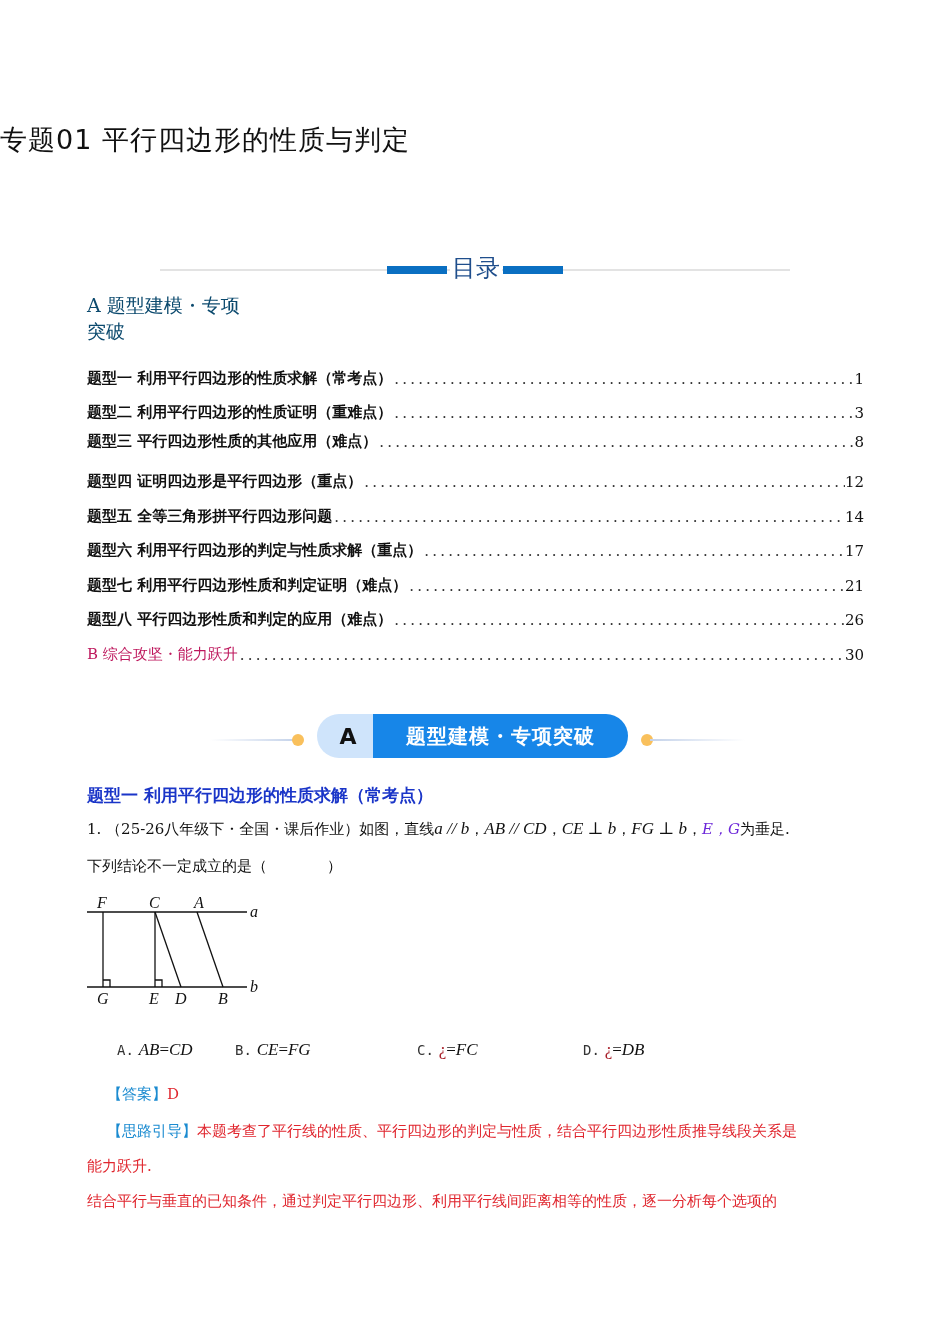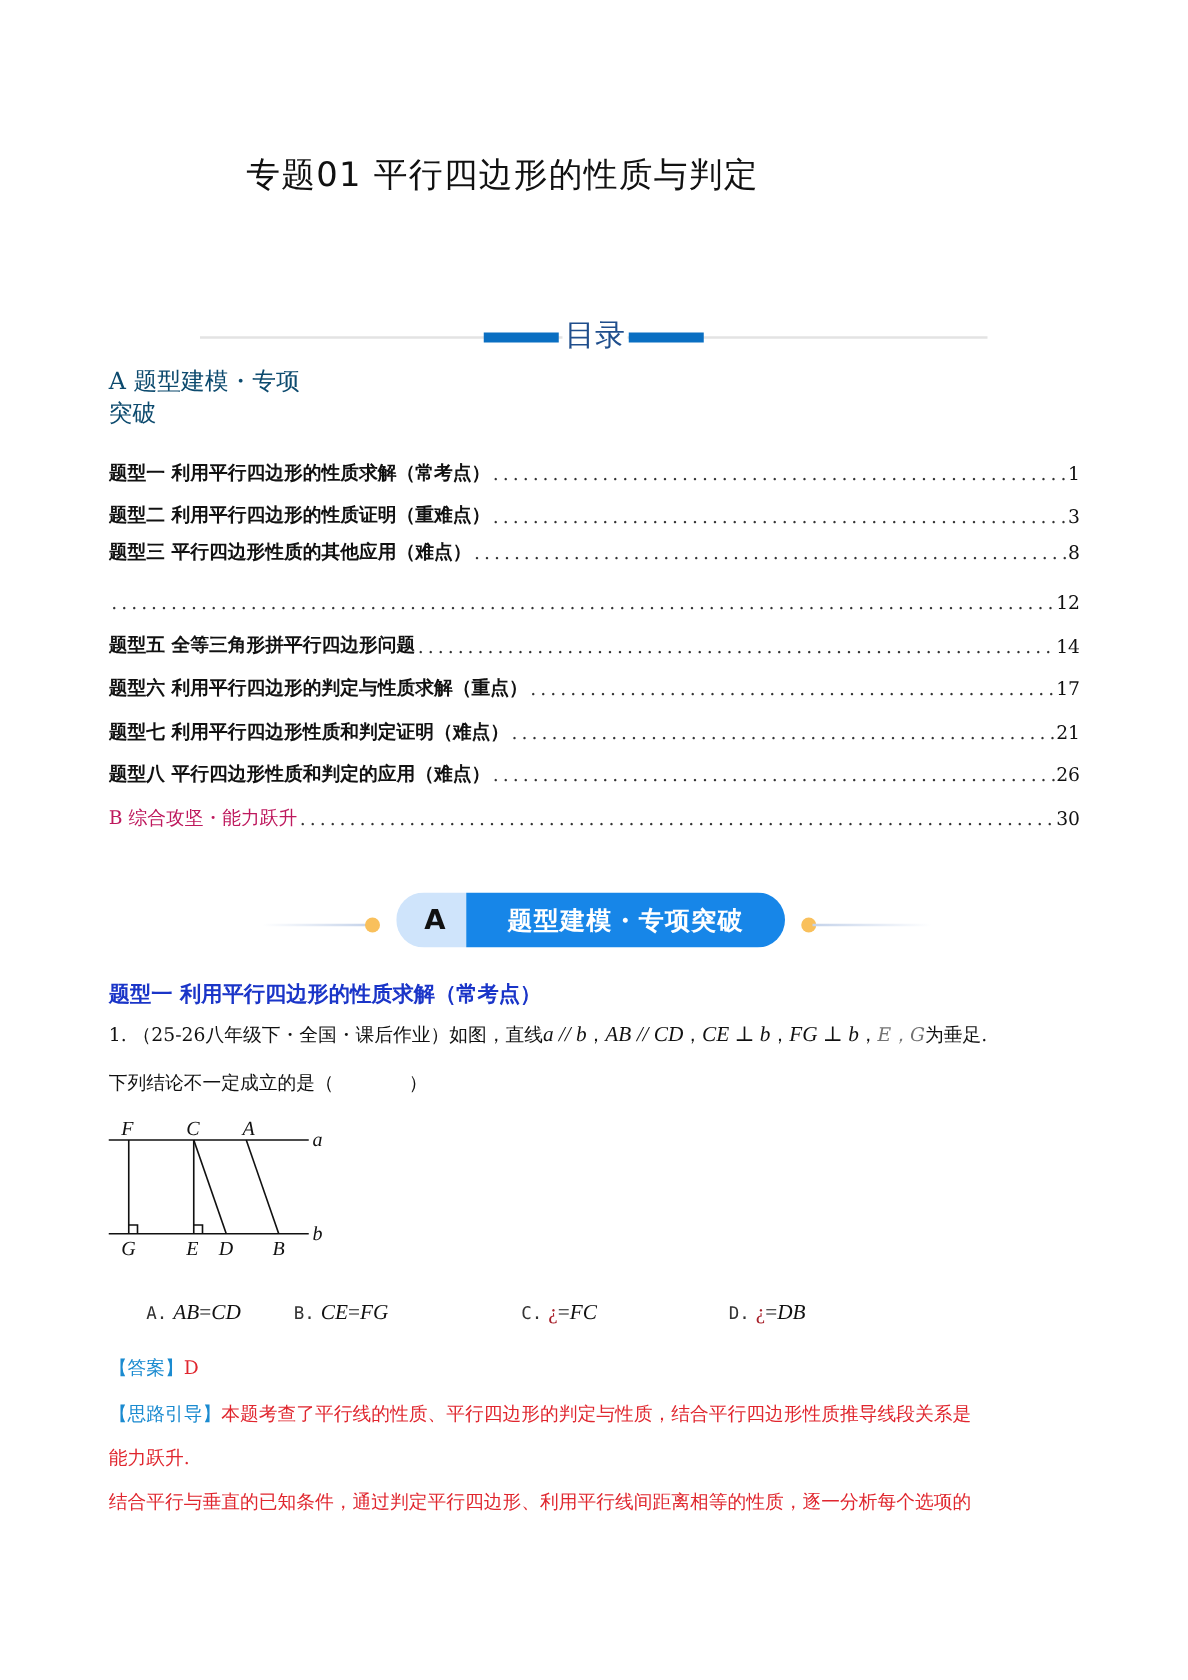--- a/index.html
+++ b/index.html
@@ -1,19 +1,19 @@
 <!DOCTYPE html>
 <html><head>
 <meta charset="utf-8">
 <style>
   html, body { margin:0; padding:0; background:#ffffff; }
   body { width:950px; height:1344px; position:relative; overflow:hidden;
          font-family:"DejaVu Serif","Liberation Serif",serif; color:#111; }
   .abs { position:absolute; }
-  .title { left:0; width:804px; top:122px; text-align:center; font-size:27px;
+  .title { left:0; width:804px; top:122px; text-align:left; font-size:27px;
            font-family:"DejaVu Sans","Liberation Sans",sans-serif; letter-spacing:1px; color:#111; }
   .toc-head { left:160px; top:252px; width:630px; height:36px; }
   .toc-line { position:absolute; left:0; right:0; top:17px; height:2px; background:#e3e3e3; }
   .toc-bar-l { position:absolute; left:227px; top:14px; width:60px; height:8px; background:#0a6fc2; }
   .toc-bar-r { position:absolute; left:343px; top:14px; width:60px; height:8px; background:#0a6fc2; }
   .toc-text { position:absolute; left:290px; top:0px; width:52px; text-align:center;
               font-size:24px; color:#1f4e8c; font-family:"DejaVu Sans","Liberation Sans",sans-serif; background:#fff; }
   .sec-a-plain { left:87px; top:292px; width:160px; font-size:19px; line-height:26px; color:#0c4a6e; }
   .toc-row { left:87px; width:777px; height:24px; font-size:15px; display:flex; align-items:flex-end; white-space:nowrap; overflow:hidden; }
   .toc-row .lbl { flex:0 0 auto; font-weight:bold; }
@@ -32,21 +32,21 @@
             font-family:"DejaVu Sans","Liberation Sans",sans-serif; display:flex; align-items:center; justify-content:center; letter-spacing:1px; }
   .h2 { left:87px; top:784px; font-size:17px; font-weight:bold; color:#1a35c8; }
   .q-line { left:87px; font-size:15px; white-space:nowrap; }
   .math { font-family:"Liberation Serif","DejaVu Serif",serif; font-style:italic; font-size:17px; }
   .figure { left:85px; top:890px; width:190px; height:120px; }
   .opts { left:117px; top:1040px; font-size:15px; white-space:nowrap; }
   .opt { position:absolute; top:0; }
   .opt .key { font-family:"DejaVu Sans Mono","Liberation Mono",monospace; font-size:14px; color:#333; }
   .opt .glyph { color:#a8202a; font-style:normal; }
   .ans { left:87px; top:1085px; font-size:15px; }
-  .tag { color:#1b8bd0; }
+  .tag { color:#1b8bd0;margin-left:20px; }
   .red { color:#e0262e; }
   .para { left:87px; width:780px; font-size:15px; line-height:35px; color:#e0262e; }
 </style>
 </head>
 <body>
 
 <div class="abs title">专题01  平行四边形的性质与判定</div>
 
 <div class="abs toc-head">
   <div class="toc-line"></div>
@@ -66,20 +66,21 @@
   <span class="lbl">题型二  利用平行四边形的性质证明（重难点）</span>
   <span class="dots">...................................................................................................</span>
   <span class="pg">3</span>
 </div>
 <div class="abs toc-row" style="top:427px">
   <span class="lbl">题型三  平行四边形性质的其他应用（难点）</span>
   <span class="dots">...................................................................................................</span>
   <span class="pg">8</span>
 </div>
 <div class="abs toc-row" style="top:467px">
+  <span class="lbl">题型四  证明四边形是平行四边形（重点）</span>
   <span class="dots">...................................................................................................</span>
   <span class="pg">12</span>
 </div>
 <div class="abs toc-row" style="top:502px">
   <span class="lbl">题型五  全等三角形拼平行四边形问题</span>
   <span class="dots">...................................................................................................</span>
   <span class="pg">14</span>
 </div>
 <div class="abs toc-row" style="top:536px">
   <span class="lbl">题型六  利用平行四边形的判定与性质求解（重点）</span>
@@ -110,21 +111,21 @@
     <div class="b-text">题型建模・专项突破</div>
   </div>
   <div class="b-dot-r"></div>
   <div class="b-line-r"></div>
 </div>
 
 <div class="abs h2">题型一  利用平行四边形的性质求解（常考点）</div>
 
 <div class="abs q-line" style="top:818px">
   <span>1.</span>
-  <span>（25-26八年级下・全国・课后作业）</span><span>如图，直线</span><span class="math">a // b</span><span>，</span><span class="math">AB // CD</span><span>，</span><span class="math">CE ⊥ b</span><span>，</span><span class="math">FG ⊥ b</span><span>，</span><span style="font-style:italic;color:#737373">E，G</span><span>为垂足.</span>
+  <span>（25-26八年级下・全国・课后作业）</span><span>如图，直线</span><span class="math">a // b</span><span>，</span><span class="math">AB // CD</span><span>，</span><span class="math">CE ⊥ b</span><span>，</span><span class="math">FG ⊥ b</span><span>，</span><span style="font-style:italic;color:#6d28d9">E，G</span><span>为垂足.</span>
 </div>
 <div class="abs q-line" style="top:857px">下列结论不一定成立的是（　　　　）</div>
 
 <div class="abs figure">
   <svg width="190" height="120" viewBox="0 0 190 120">
     <g stroke="#111" stroke-width="1.3" fill="none">
       <line x1="2" y1="22" x2="162" y2="22"></line>
       <line x1="2" y1="97" x2="162" y2="97"></line>
       <line x1="18" y1="22" x2="18" y2="97"></line>
       <line x1="70" y1="22" x2="70" y2="97"></line>

